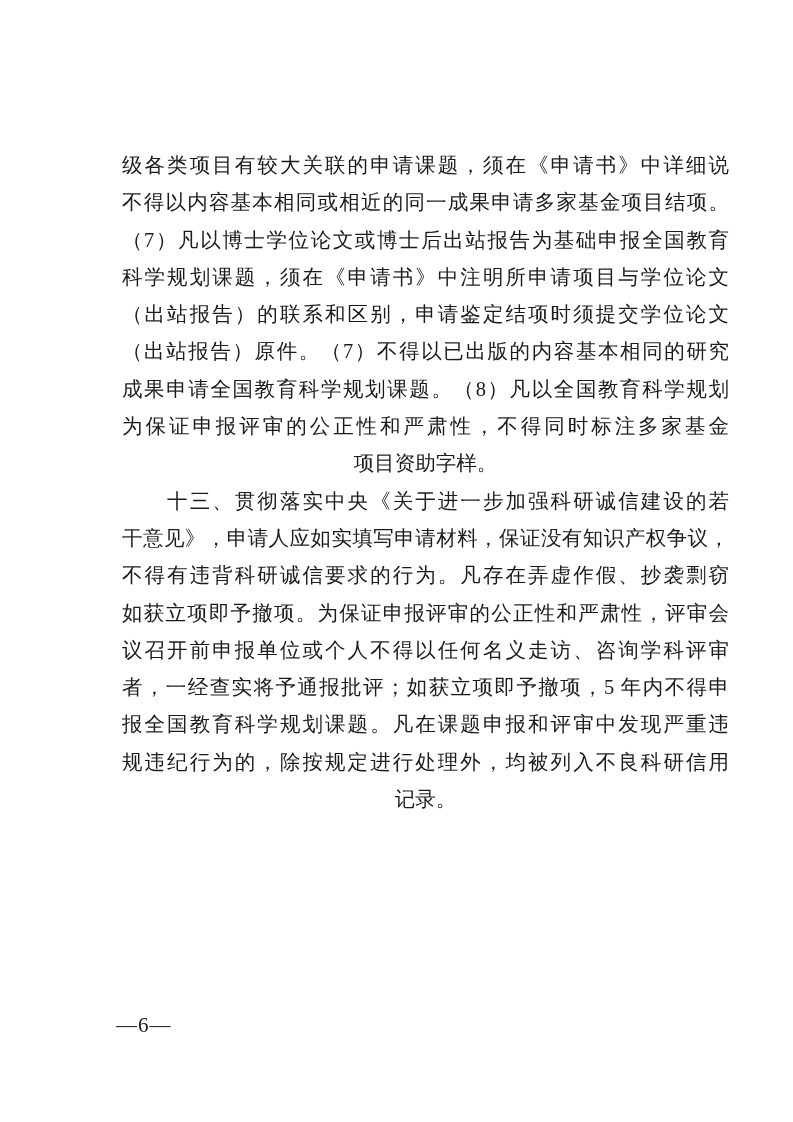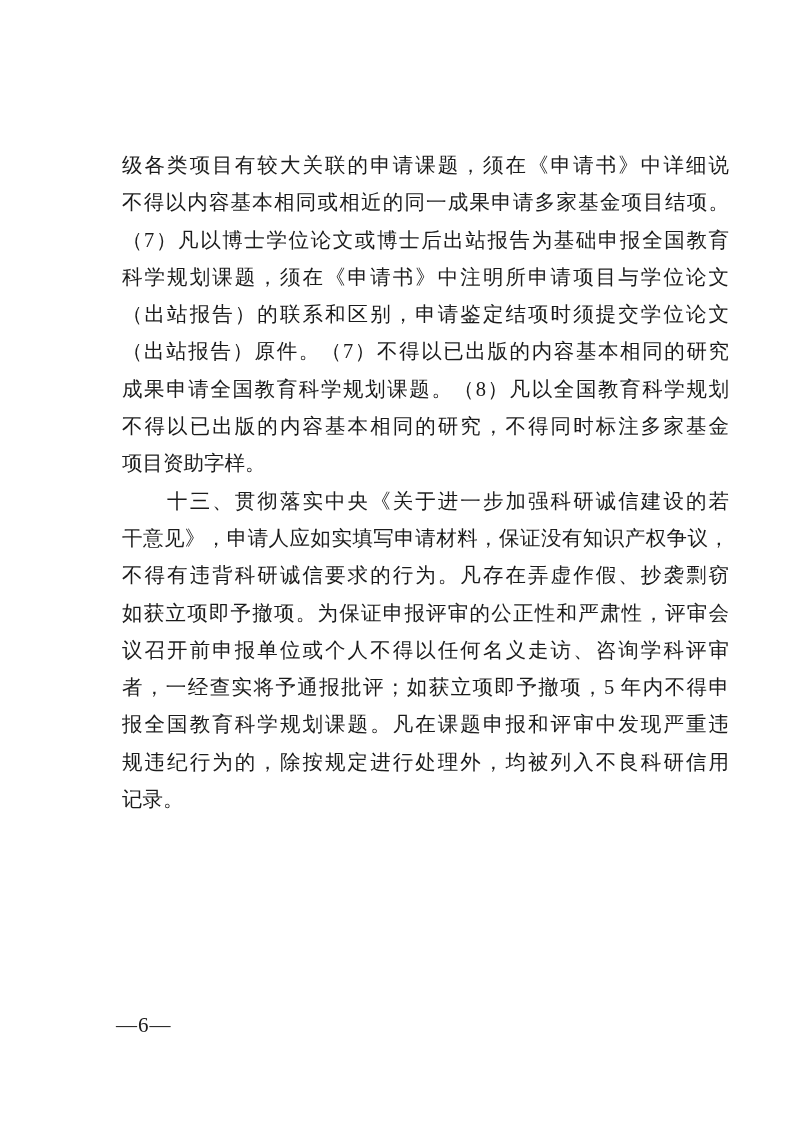--- a/index.html
+++ b/index.html
@@ -42,21 +42,21 @@
     text-justify: inter-character;
   }
   
   .line.j::after {
     content: "";
     display: inline-block;
     width: 100%;
     height: 0;
   }
   .line.l {
-    text-align: left;
+    text-align: center;
   }
   .footer-pagenum {
     position: absolute;
     left: 116px;
     top: 1013px;
     font-size: 21px;
     line-height: 24px;
     letter-spacing: 1px;
     color: #1b1b1b;
   }
@@ -67,21 +67,21 @@
 <div class="page">
 
   <div class="text-block">
       <div class="line j">级各类项目有较大关联的申请课题，须在《申请书》中详细说</div>
       <div class="line j">不得以内容基本相同或相近的同一成果申请多家基金项目结项。</div>
       <div class="line j">（7）凡以博士学位论文或博士后出站报告为基础申报全国教育</div>
       <div class="line j">科学规划课题，须在《申请书》中注明所申请项目与学位论文</div>
       <div class="line j">（出站报告）的联系和区别，申请鉴定结项时须提交学位论文</div>
       <div class="line j">（出站报告）原件。（7）不得以已出版的内容基本相同的研究</div>
       <div class="line j">成果申请全国教育科学规划课题。（8）凡以全国教育科学规划</div>
-      <div class="line j">不得以已出版的内容基本相同的研究，不得同时标注多家基金</div>
+      <div class="line j">为保证申报评审的公正性和严肃性，不得同时标注多家基金</div>
       <div class="line l">项目资助字样。</div>
       <div class="line j">　　十三、贯彻落实中央《关于进一步加强科研诚信建设的若</div>
       <div class="line j">干意见》，申请人应如实填写申请材料，保证没有知识产权争议，</div>
       <div class="line j">不得有违背科研诚信要求的行为。凡存在弄虚作假、抄袭剽窃</div>
       <div class="line j">如获立项即予撤项。为保证申报评审的公正性和严肃性，评审会</div>
       <div class="line j">议召开前申报单位或个人不得以任何名义走访、咨询学科评审</div>
       <div class="line j">者，一经查实将予通报批评；如获立项即予撤项，5 年内不得申</div>
       <div class="line j">报全国教育科学规划课题。凡在课题申报和评审中发现严重违</div>
       <div class="line j">规违纪行为的，除按规定进行处理外，均被列入不良科研信用</div>
       <div class="line l">记录。</div>

